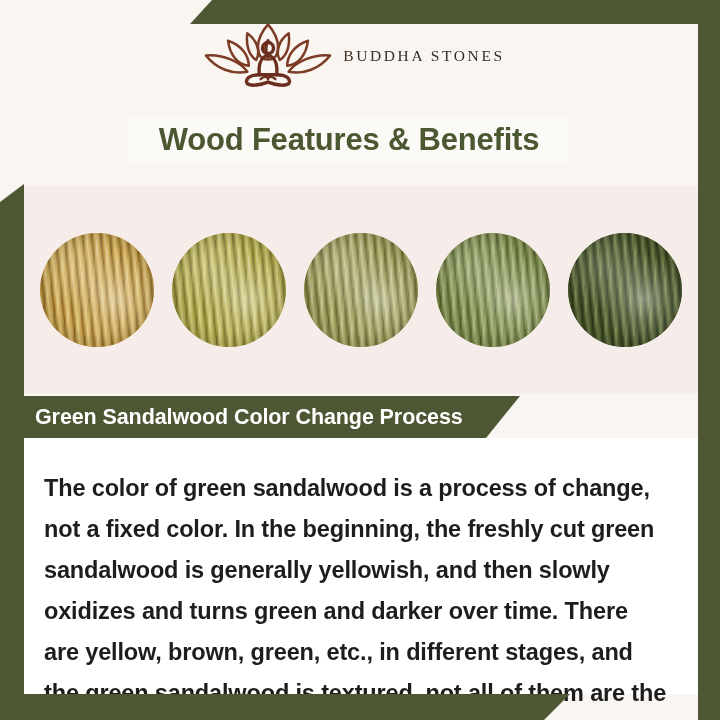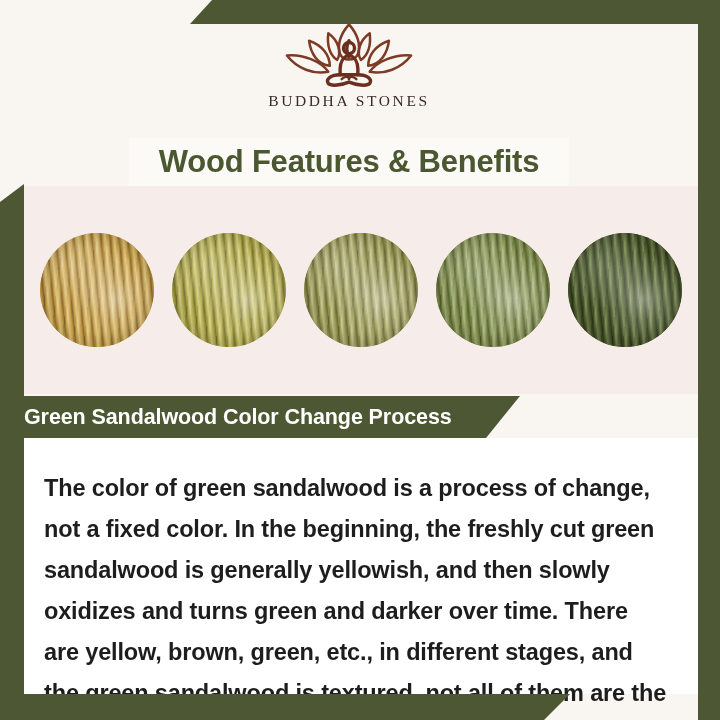--- a/index.html
+++ b/index.html
@@ -19,21 +19,21 @@
              clip-path:polygon(0 18px,24px 0,100% 0,100% 100%,0 100%);}
   .band-bottom{left:0;bottom:0;width:570px;height:26px;
                clip-path:polygon(0 0,100% 0,calc(100% - 26px) 100%,0 100%);}
 
   
   .cream{position:absolute;inset:0;background:#f9f5f1;}
 
   
   .header{position:absolute;left:0;top:0;right:22px;height:186px;
           background:#f9f5f1;display:flex;flex-direction:column;align-items:center;}
-  .logo-wrap{margin-top:20px;display:flex;flex-direction:column;align-items:center;}
+  .logo-wrap{margin-top:20px;display:flex;flex-direction:row;align-items:center;}
   .logo-mark{width:150px;height:68px;display:block;}
   .logo-text{margin-top:4px;font-family:"Liberation Serif", serif;
              font-size:15.5px;letter-spacing:2.6px;color:#3b2b26;font-weight:400;}
 
   .title-plate{margin-top:28px;width:440px;height:48px;background:#fcfaf7;
                display:flex;align-items:center;justify-content:center;}
   .title-plate .title{font-size:31px;font-weight:bold;color:#4a5730;
                       letter-spacing:-0.2px;white-space:nowrap;}
 
   
@@ -45,21 +45,21 @@
   .bead .sheen{position:absolute;inset:0;border-radius:50%;
      background:radial-gradient(circle at 66% 58%, rgba(255,255,255,.40) 0%, rgba(255,255,255,.16) 22%, rgba(255,255,255,0) 46%),
                 radial-gradient(circle at 34% 30%, rgba(255,255,255,.22) 0%, rgba(255,255,255,0) 40%),
                 radial-gradient(circle at 50% 50%, rgba(0,0,0,0) 52%, rgba(0,0,0,.22) 88%, rgba(0,0,0,.34) 100%);}
 
   
   .banner{position:absolute;left:0;top:396px;width:520px;height:42px;background:#4e5733;
           clip-path:polygon(0 0,100% 0,calc(100% - 34px) 100%,0 100%);
           display:flex;align-items:center;}
   .banner .banner-text{color:#ffffff;font-size:21.5px;font-weight:bold;
-                       padding-left:24px;letter-spacing:-0.1px;white-space:nowrap;}
+                       padding-left:35px;letter-spacing:-0.1px;white-space:nowrap;}
 
   
   .body-card{position:absolute;left:24px;top:438px;right:22px;bottom:26px;
              background:#ffffff;}
   .body-card .copy{padding:30px 30px 0 20px;font-size:23.5px;line-height:41px;
                    color:#1d1d1d;font-weight:bold;letter-spacing:-0.15px;}
 </style>
 </head>
 <body>
 

